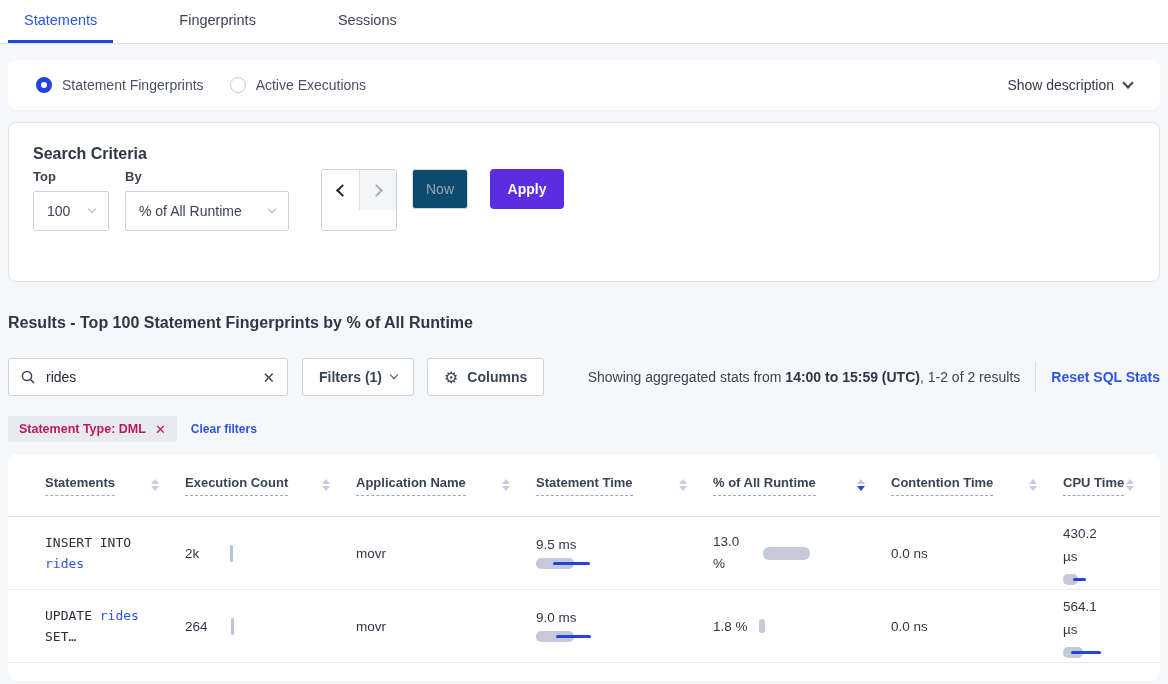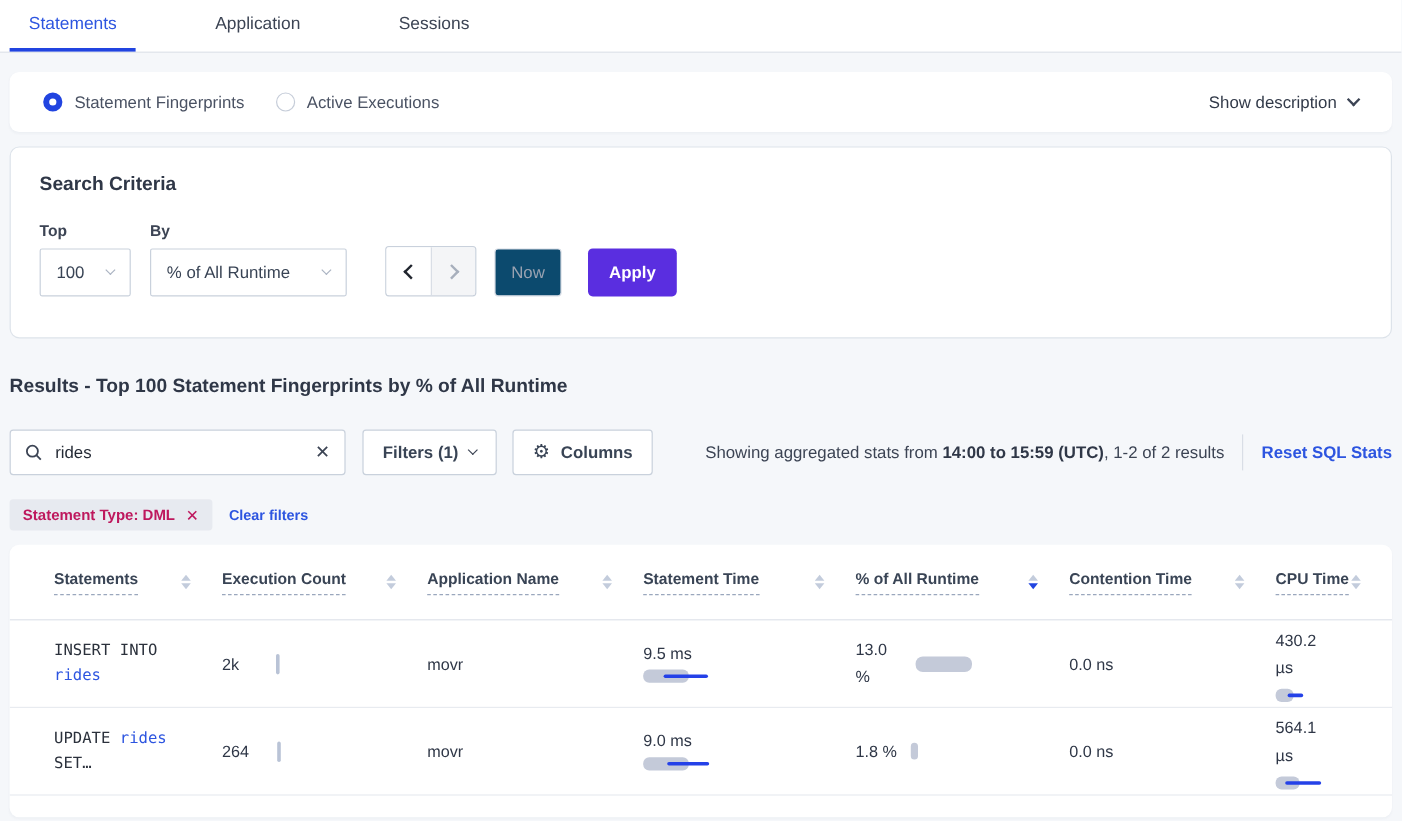--- a/index.html
+++ b/index.html
@@ -29,21 +29,21 @@
   .radio-label { font-size:14px; color:#4a5263; }
   .show-desc { margin-left:auto; display:flex; align-items:center; gap:10px;
                color:#323a49; font-size:14px; cursor:pointer; }
   .chev { width:8px; height:8px; border-right:2px solid #3c4454; border-bottom:2px solid #3c4454;
           transform:rotate(45deg); margin-top:-4px; }
   .chev.sm { width:6px; height:6px; border-width:1.6px; }
   .chev.gray { border-color:#aab3c2; }
   
   .sc-card { margin-top:12px; border:1px solid #dde3ea; padding:22px 24px 30px; height:160px; }
   .sc-title { font-size:16px; font-weight:bold; color:#2f3747; }
-  .sc-form { display:flex; margin-top:22px; align-items:flex-end; }
+  .sc-form { display:flex; margin-top:6px; }
   .fgroup { margin-right:16px; }
   .flabel { font-size:13px; font-weight:bold; color:#3c4454; margin-bottom:7px; }
   .control { height:40px; border:1px solid #c9d1dc; border-radius:2px; background:#fff;
              display:flex; align-items:center; padding:0 13px; font-size:14px; color:#394455; cursor:pointer; }
   .control .chev { margin-left:auto; }
   .w-top { width:76px; }
   .w-by { width:164px; }
   .w-tr { width:285px; }
   .tr-badge { background:#e3e8f0; color:#394455; font-weight:bold; font-size:13px;
               padding:3px 8px; border-radius:3px; margin-right:12px; }
@@ -107,21 +107,21 @@
   .pct-txt { font-size:13.5px; color:#2f3747; }
   .pct-txt.wrap { width:36px; line-height:22px; }
   .pct-bar { background:#c4cad9; border-radius:6px; }
   .cpu-txt { font-size:13.5px; color:#2f3747; width:48px; line-height:23px; }
 </style>
 </head>
 <body>
 
 <div class="tabbar">
   <div class="tab active">Statements</div>
-  <div class="tab">Application</div>
+  <div class="tab">Fingerprints</div>
   <div class="tab">Sessions</div>
 </div>
 
 <div class="card radio-card">
   <div class="radio-opt">
     <span class="radio-dot on"></span>
     <span class="radio-label">Statement Fingerprints</span>
   </div>
   <div class="radio-opt">
     <span class="radio-dot off"></span>

